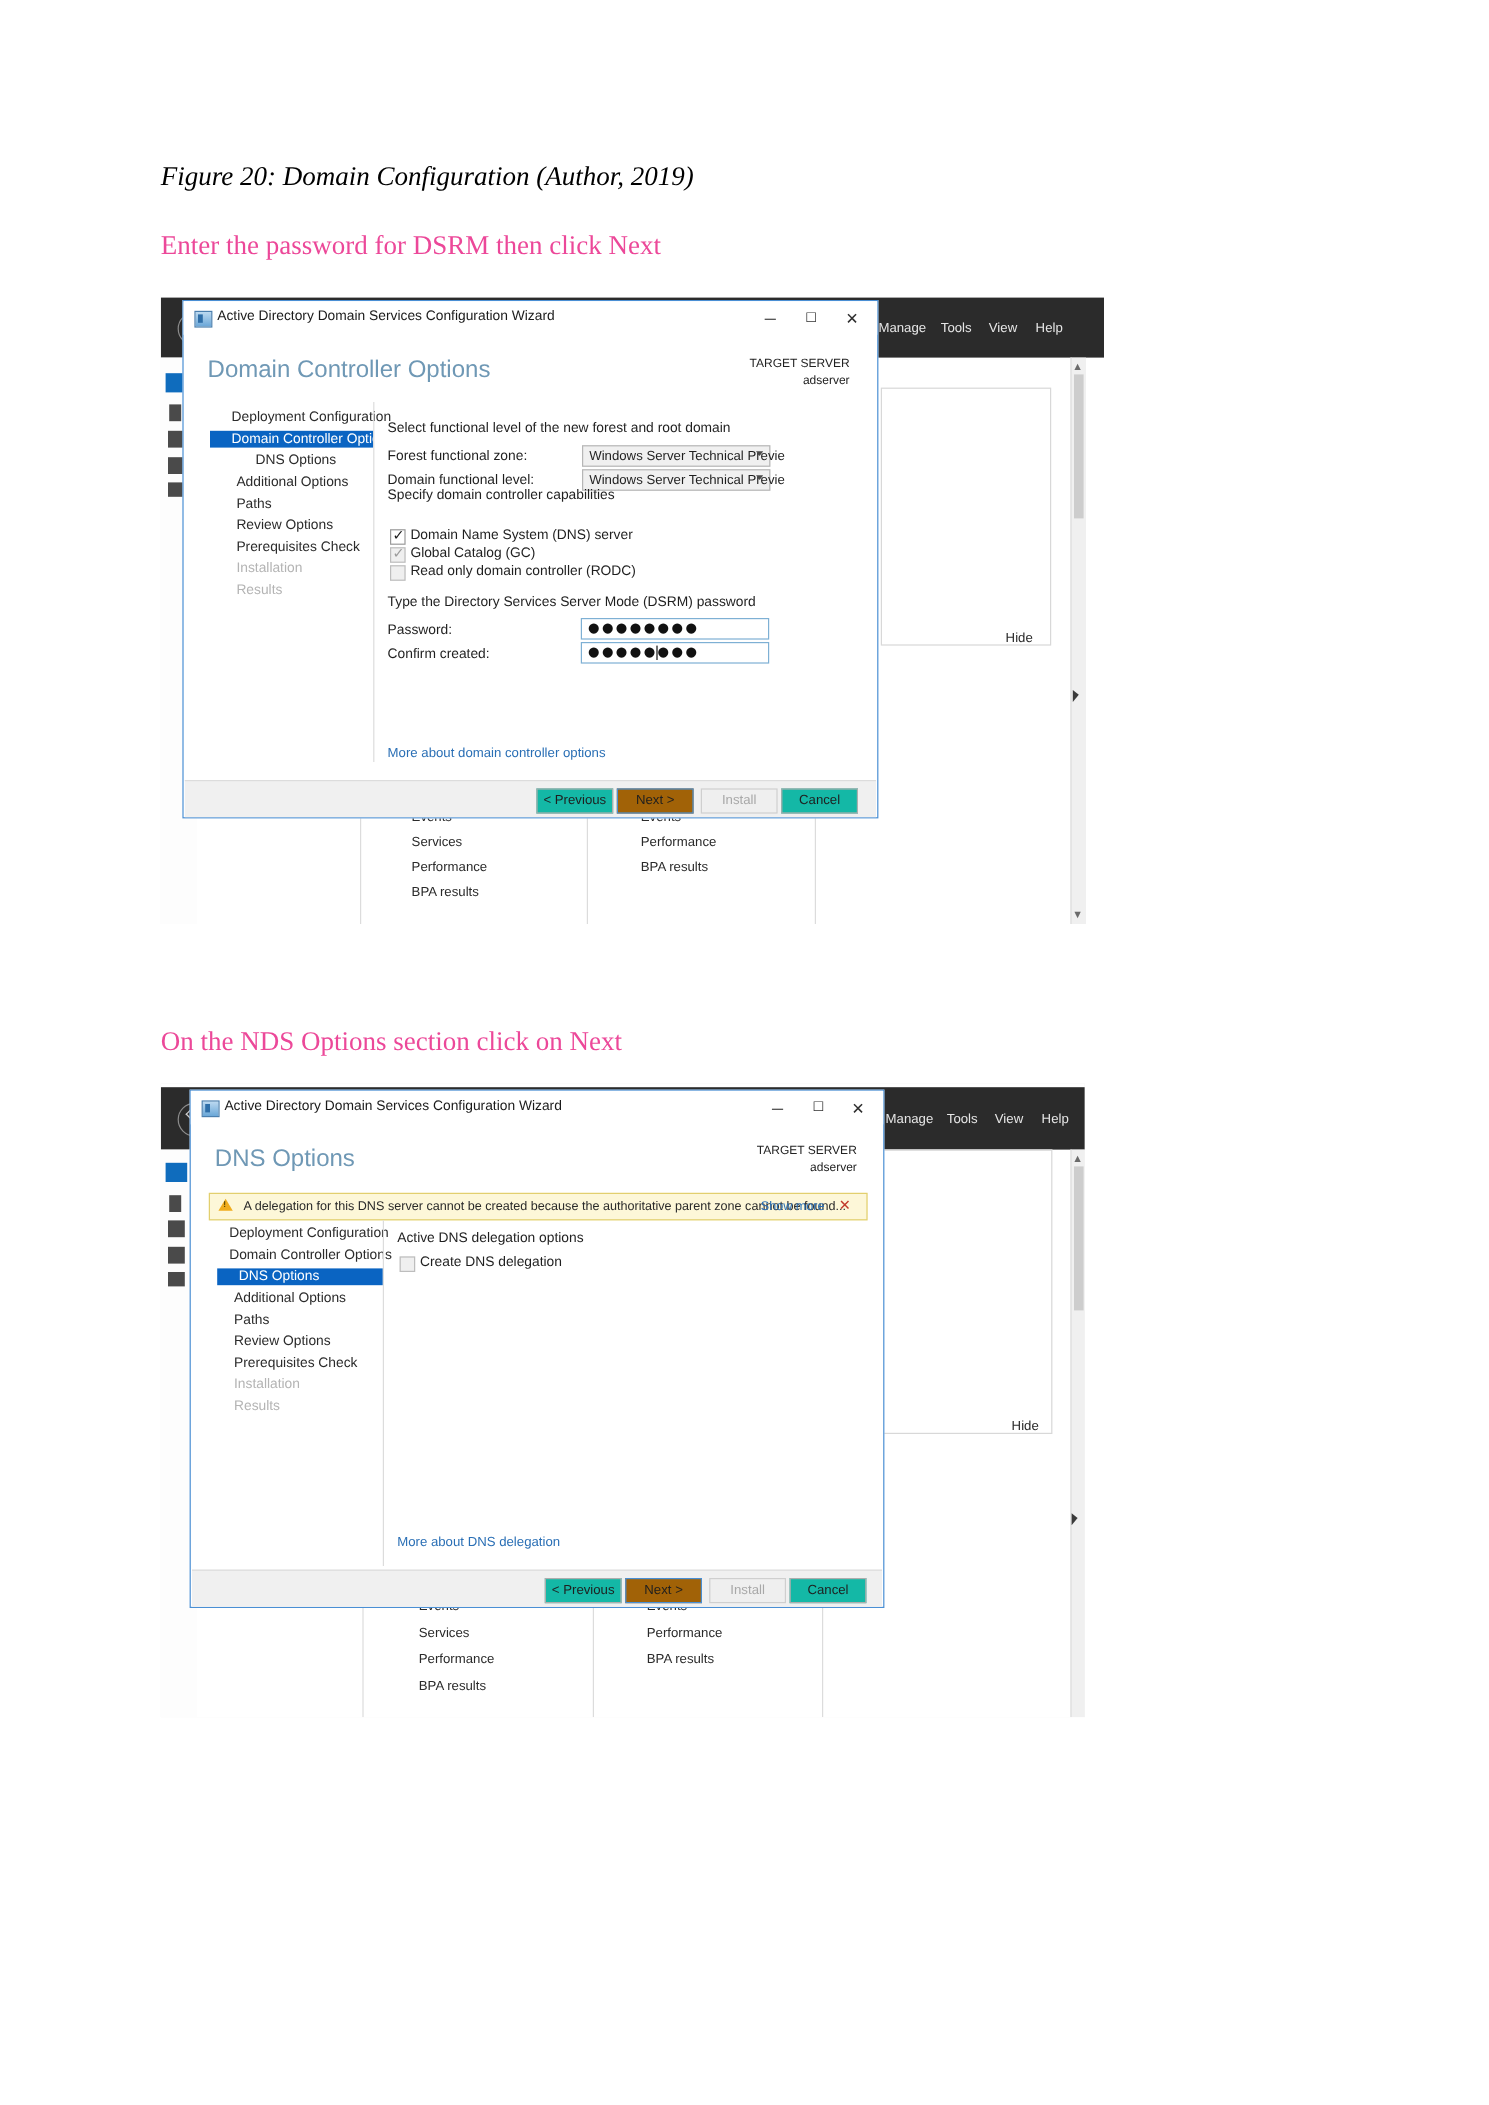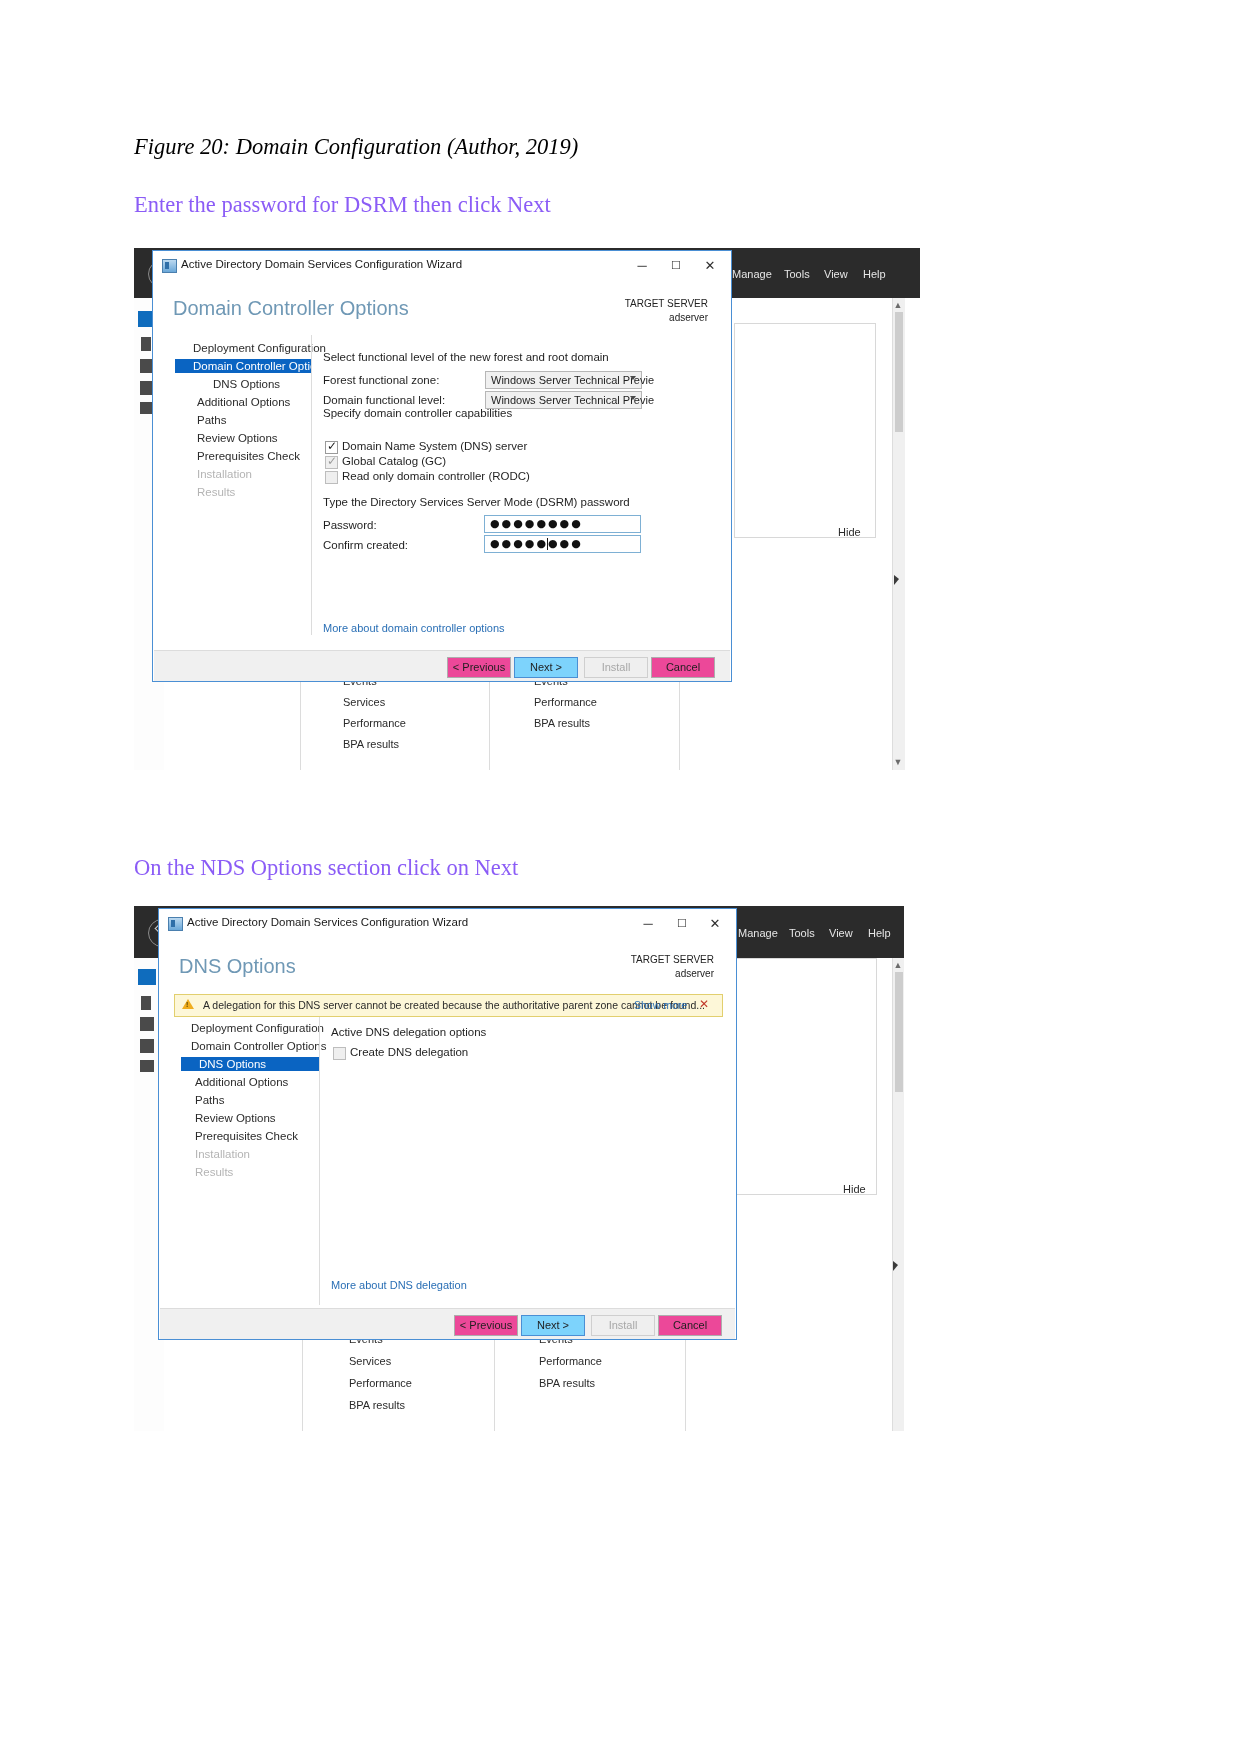--- a/index.html
+++ b/index.html
@@ -1,21 +1,21 @@
 <!DOCTYPE html>
 <html><head>
 <meta charset="utf-8">
 <style>
   html,body{margin:0;padding:0;background:#ffffff;}
   body{width:1241px;height:1754px;font-family:"Liberation Serif",serif;position:relative;overflow:hidden;}
   .page{position:absolute;inset:0;background:#fff;}
 
   
   .doc-caption{position:absolute;left:134px;font-family:"Liberation Serif",serif;font-style:italic;font-size:22.5px;color:#000;white-space:nowrap;}
-  .doc-para{position:absolute;left:134px;font-family:"Liberation Serif",serif;font-size:22.5px;color:#8b5cf6;white-space:nowrap;}
+  .doc-para{position:absolute;left:134px;font-family:"Liberation Serif",serif;font-size:22.5px;color:#ec4899;white-space:nowrap;}
 
   
   .shot{position:absolute;overflow:hidden;background:#f2f2f2;}
   .shot .bgfill{position:absolute;inset:0;background:#ffffff;}
 
   
   .sm-topbar{position:absolute;background:#2b2b2b;}
   .sm-topbar .mi{position:absolute;color:#e6e6e6;font-family:"Liberation Sans",sans-serif;font-size:11px;white-space:nowrap;}
   .sm-back{position:absolute;border:1.6px solid #8c8c8c;border-radius:50%;}
   .sm-back:after{content:"";position:absolute;left:7px;top:5px;width:6px;height:6px;border-left:1.6px solid #cfcfcf;border-bottom:1.6px solid #cfcfcf;transform:rotate(45deg);}
@@ -56,22 +56,22 @@
   .cbox .ck{position:absolute;left:1px;top:-2px;font-size:12px;font-family:"DejaVu Sans",sans-serif;color:#1a1a1a;line-height:1;}
   .cbox.dis .ck{color:#9b9b9b;}
 
   .pwfield{position:absolute;background:#ffffff;border:1px solid #7eb0d4;}
   .pwfield .dots{position:absolute;left:5px;top:1px;font-family:"DejaVu Sans",sans-serif;font-size:11px;letter-spacing:2px;color:#111;}
   .caret{position:absolute;width:1px;background:#111;}
 
   .link{position:absolute;font-family:"Liberation Sans",sans-serif;font-size:11px;color:#2a6fb5;white-space:nowrap;}
 
   .wiz-foot{position:absolute;left:1px;right:1px;background:#f0f0f0;border-top:1px solid #dcdcdc;}
-  .fbtn{position:absolute;background:#ec4899;border:1px solid #adadad;font-family:"Liberation Sans",sans-serif;font-size:11px;color:#1f1f1f;text-align:center;}
-  .fbtn.primary{border:1px solid #4a8fd4;background:#7dd3fc;}
+  .fbtn{position:absolute;background:#14b8a6;border:1px solid #adadad;font-family:"Liberation Sans",sans-serif;font-size:11px;color:#1f1f1f;text-align:center;}
+  .fbtn.primary{border:1px solid #4a8fd4;background:#a16207;}
   .fbtn.dis{color:#a8a8a8;border-color:#cfcfcf;background:#efefef;}
 
   .warn{position:absolute;background:#fdf7d8;border:1px solid #e2cf6e;}
   .warn .wi{position:absolute;left:7px;top:4px;width:0;height:0;border-left:6px solid transparent;border-right:6px solid transparent;border-bottom:10px solid #f0ad1e;}
   .warn .wi:after{content:"!";position:absolute;left:-2px;top:2px;font-family:"Liberation Sans",sans-serif;font-size:7px;color:#5a4600;font-weight:bold;}
   .warn .wtxt{position:absolute;font-family:"Liberation Sans",sans-serif;font-size:10.5px;color:#2a2a2a;white-space:nowrap;}
   .warn .wmore{position:absolute;font-family:"Liberation Sans",sans-serif;font-size:10.5px;color:#2a6fb5;white-space:nowrap;}
   .warn .wx{position:absolute;font-family:"Liberation Sans",sans-serif;font-size:12px;color:#c0392b;}
 </style>
 </head>

